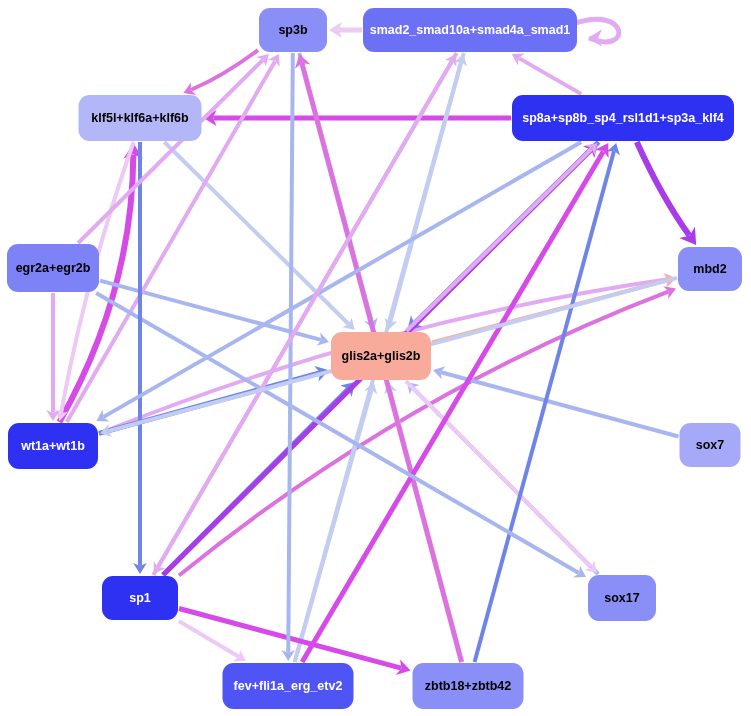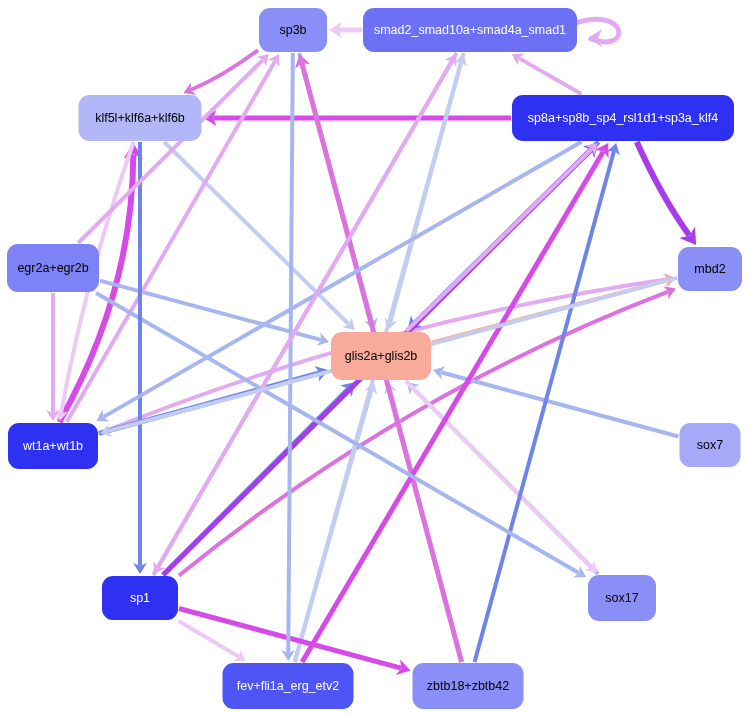--- a/index.html
+++ b/index.html
@@ -12,20 +12,21 @@
     height: 716px;
     font-family: "Liberation Sans", sans-serif;
     overflow: hidden;
     position: relative;
   }
   #graph-root {
     position: absolute;
     top: 0; left: 0;
     width: 751px;
     height: 514px;
+    font-weight: bold;
   }
   svg#network-svg {
     display: block;
     width: 751px;
     height: 716px;
     background: #ffffff;
   }
   .node-rect {
     stroke: none;
   }

